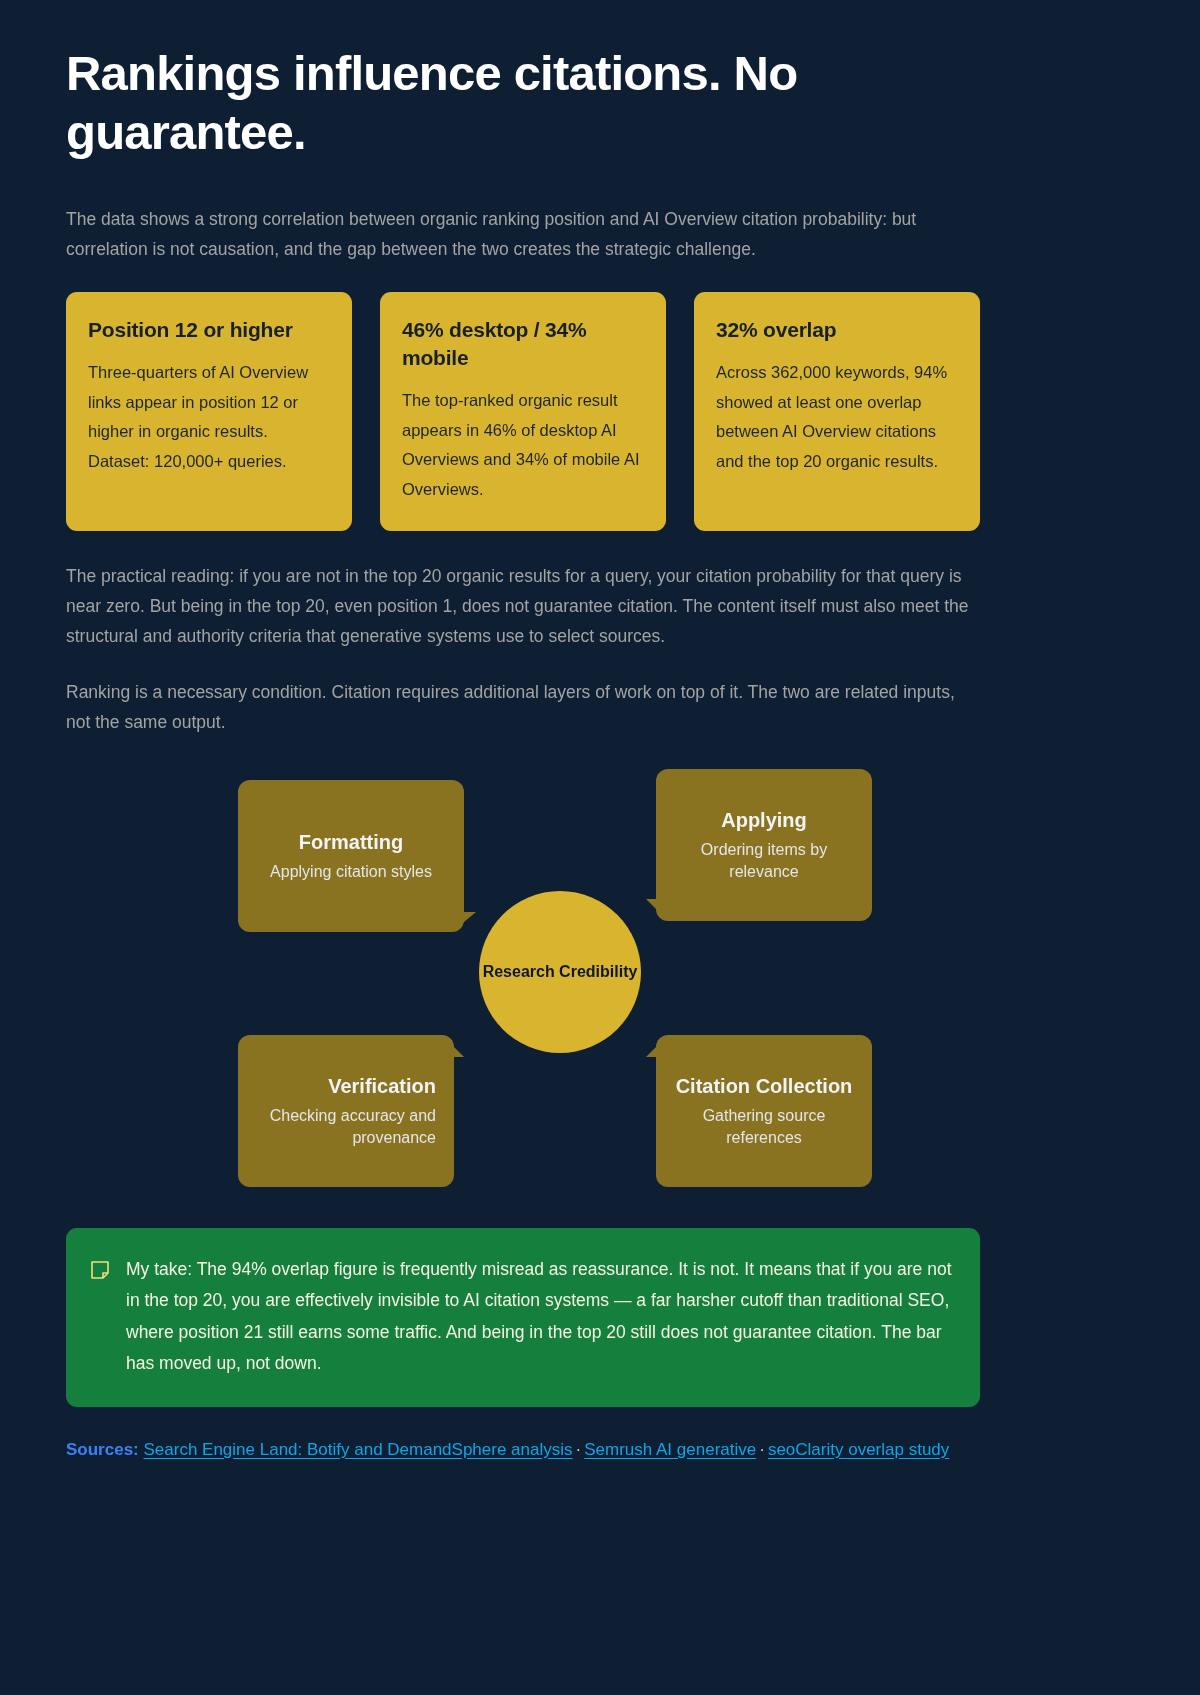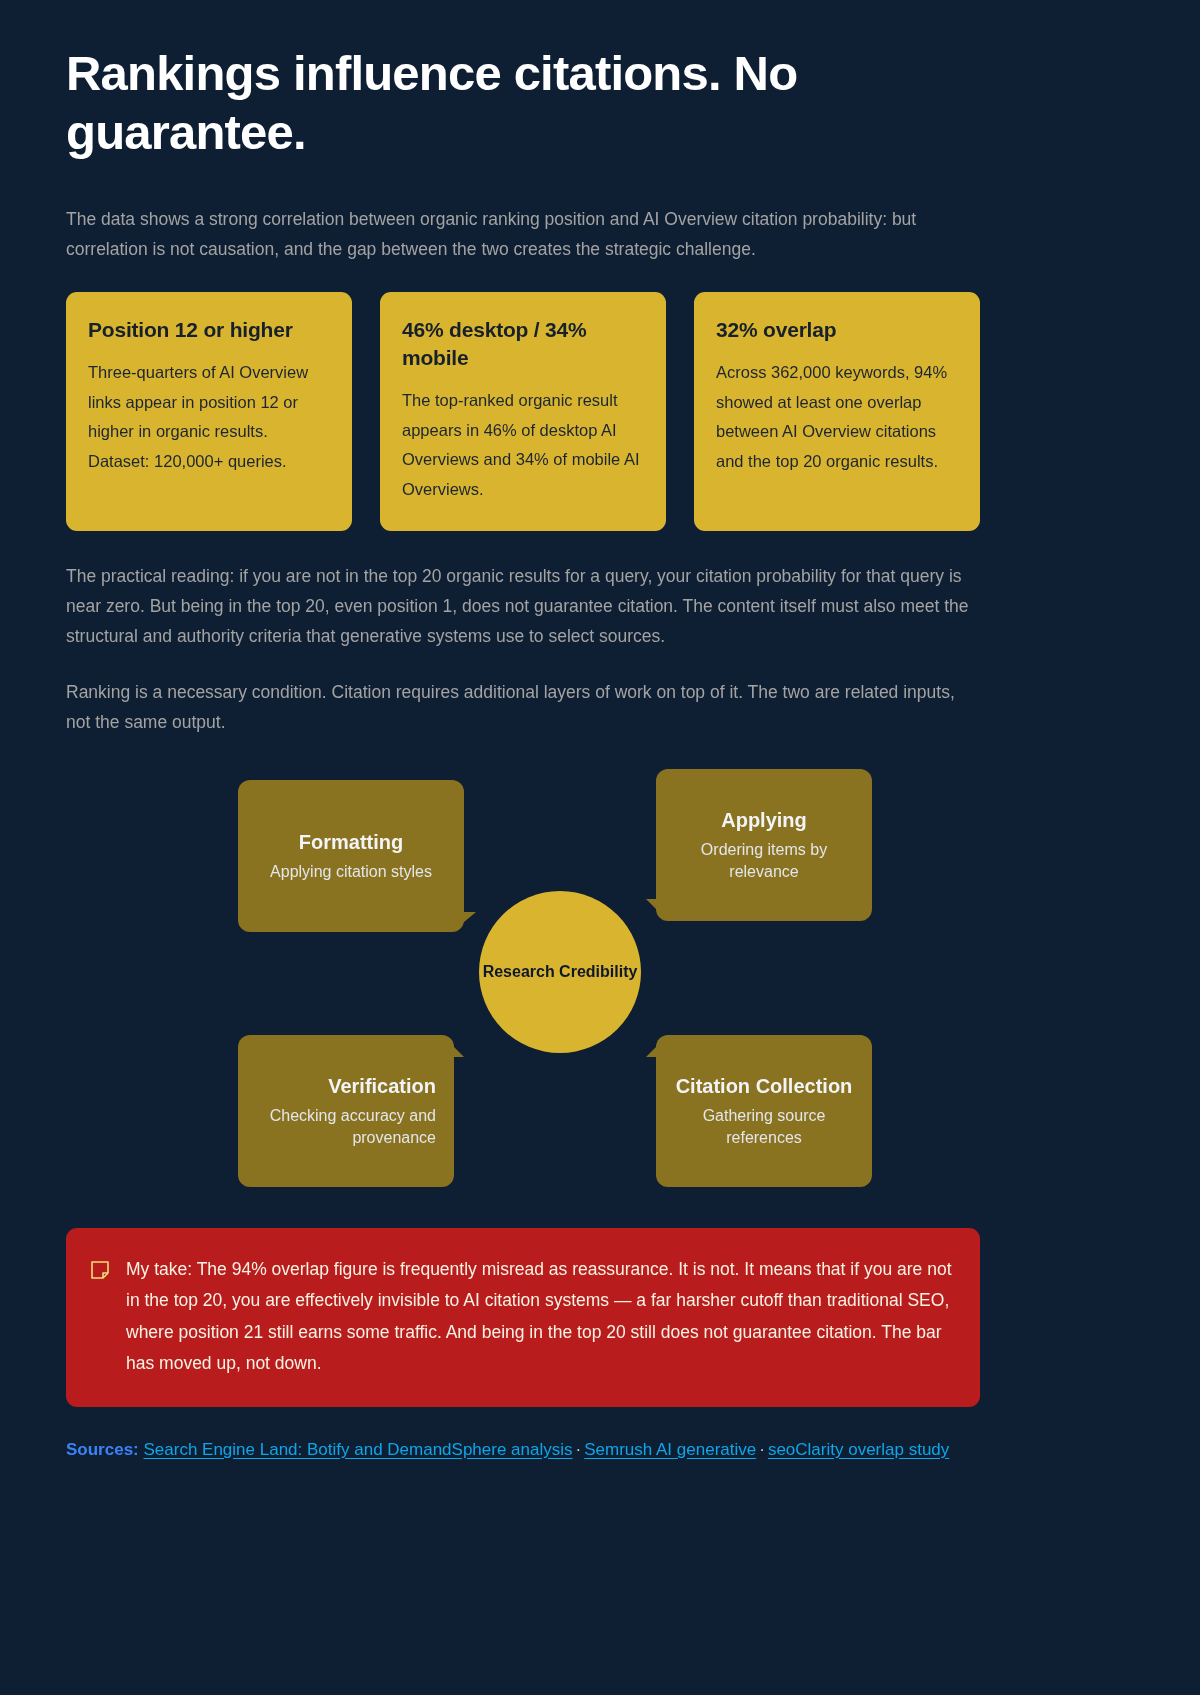--- a/index.html
+++ b/index.html
@@ -146,21 +146,21 @@
   }
   .hub-label {
     font-size: 16px;
     font-weight: 700;
     color: #0f172a;
     line-height: 1.28;
   }
 
   
   .callout {
-    background: #b91c1c;
+    background: #15803d;
     border-radius: 11px;
     padding: 26px 28px 28px 24px;
     display: flex;
     gap: 16px;
     align-items: flex-start;
     margin: 18px 0 28px 0;
   }
   .callout-icon {
     flex: 0 0 auto;
     margin-top: 6px;

